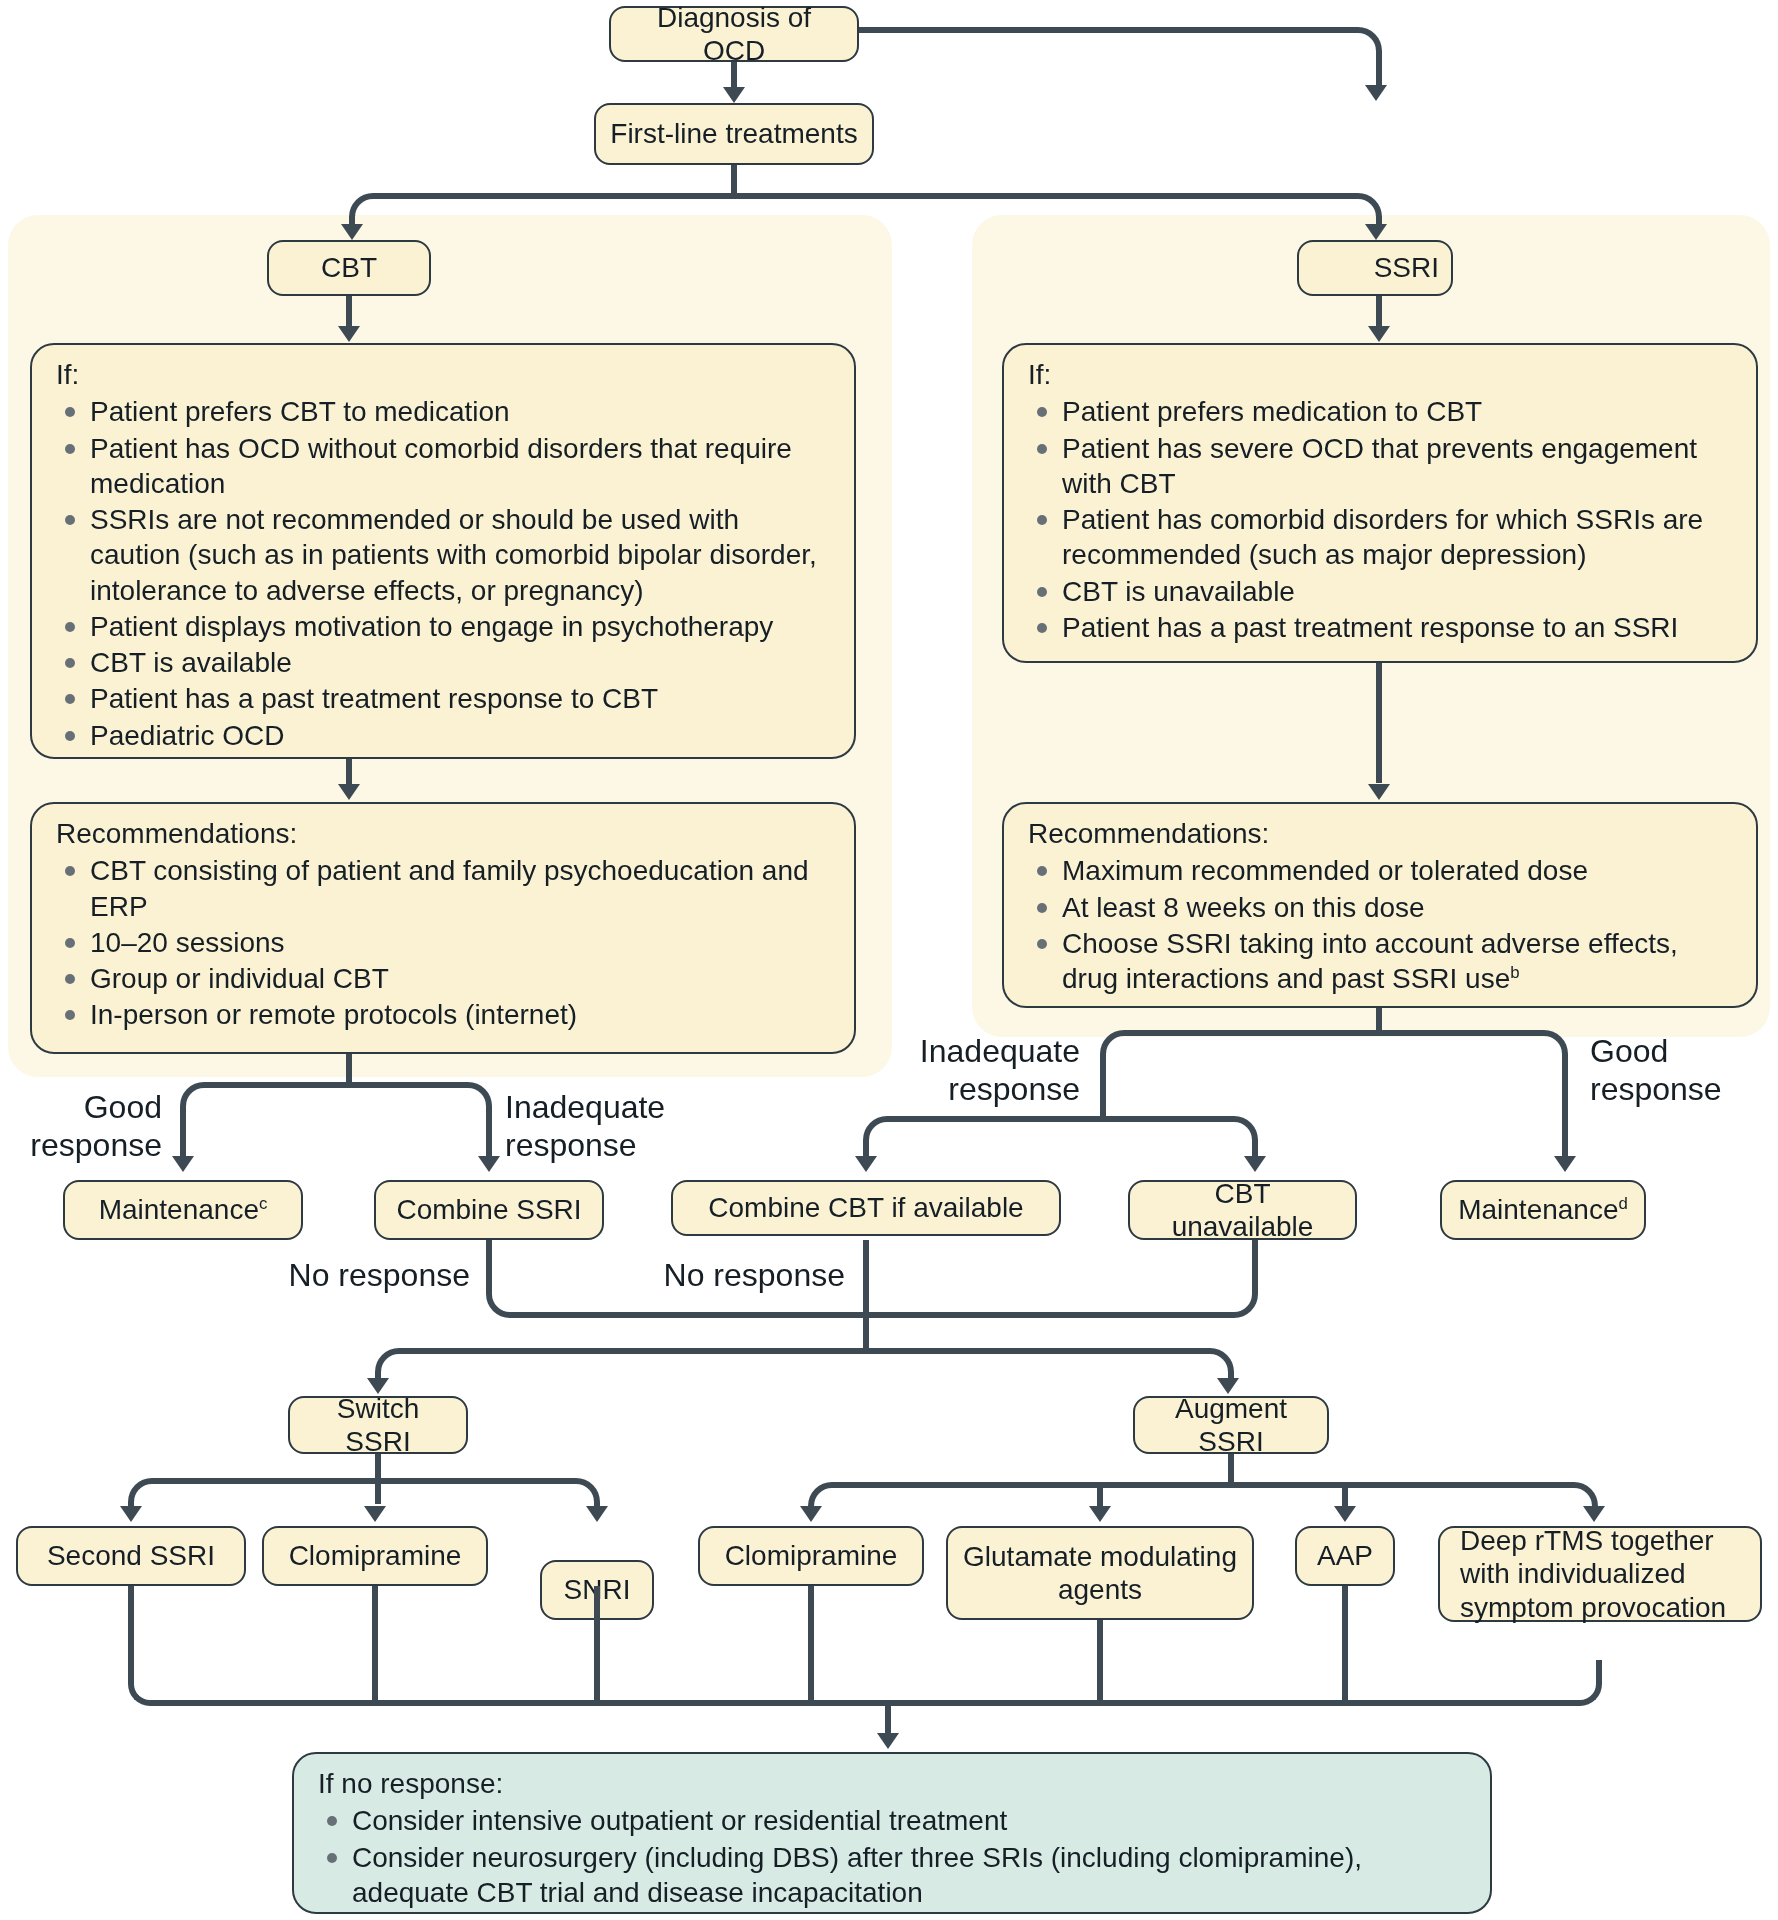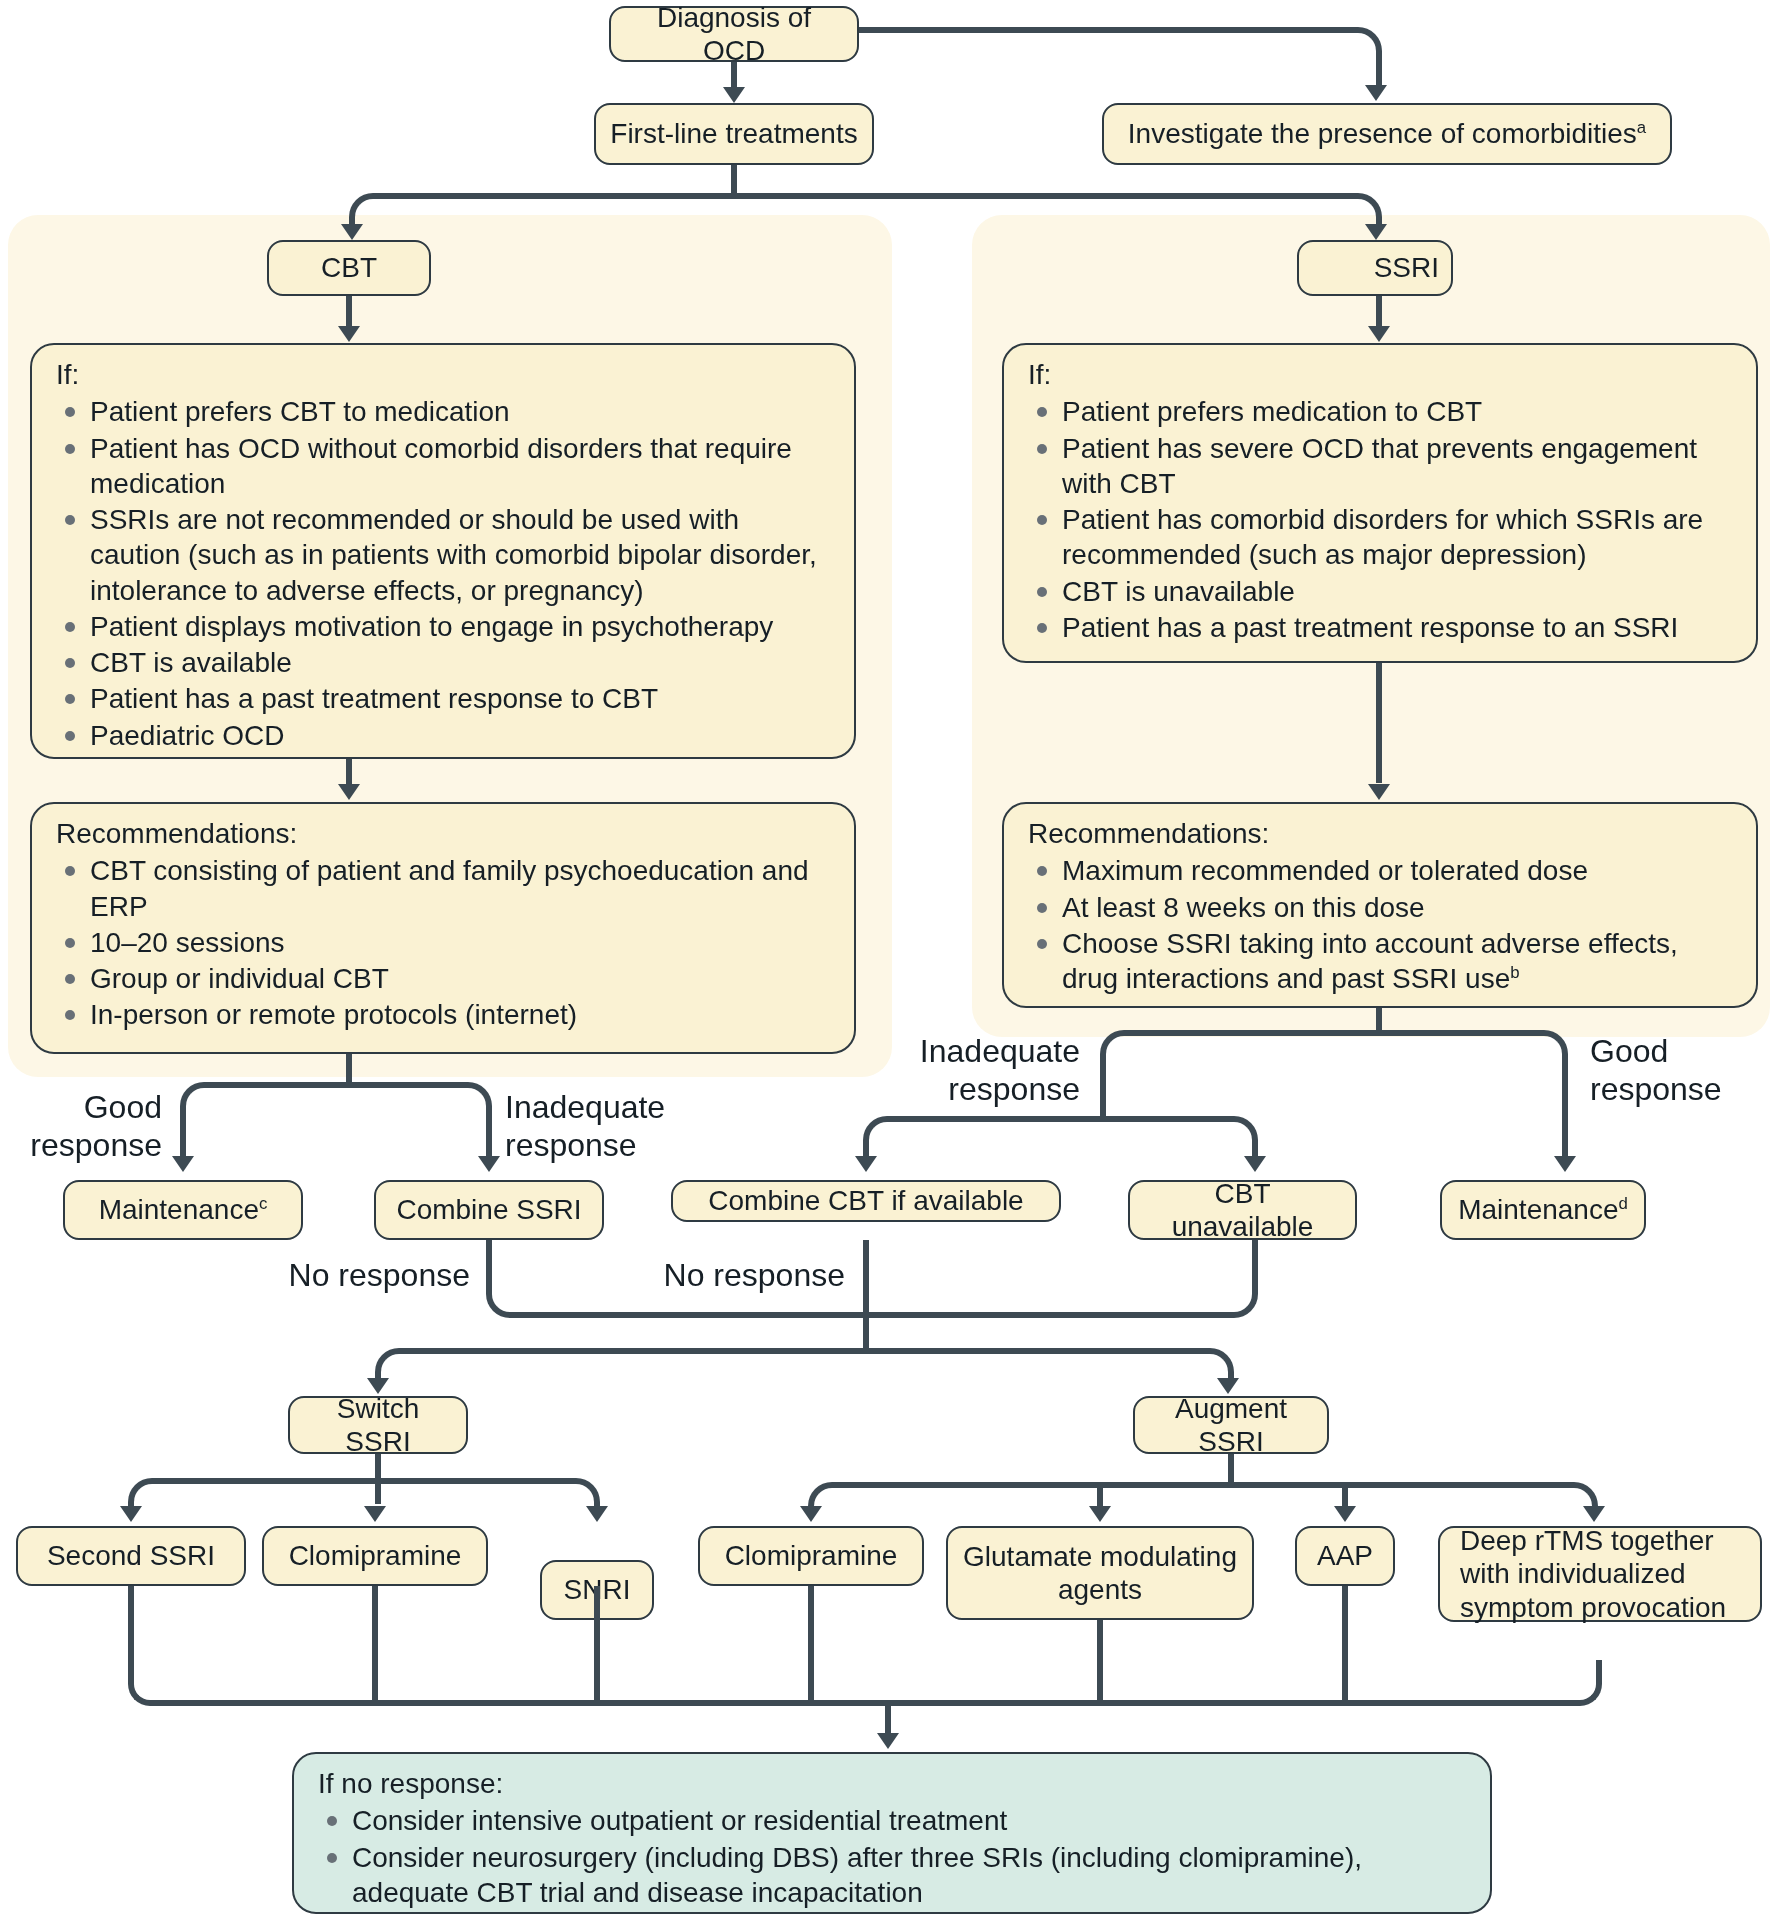--- a/index.html
+++ b/index.html
@@ -36,23 +36,20 @@
 
   <div class="panel" style="left:8px;top:215px;width:884px;height:862px;"></div>
   <div class="panel" style="left:972px;top:215px;width:798px;height:822px;"></div>
 
   <div class="node" style="left:609px;top:6px;width:250px;height:56px;">
     <span>Diagnosis of OCD</span>
   </div>
   <div class="node" style="left:594px;top:103px;width:280px;height:62px;">
     <span>First-line treatments</span>
   </div>
-  <div class="node" style="left:1102px;top:103px;width:570px;height:62px;">
-    <span><span>Investigate the presence of comorbidities</span><sup>a</sup></span>
-  </div>
 
   <div class="line" style="left:731px;top:62px;width:6px;height:28px;"></div>
   <div class="arr" style="left:723px;top:87px;"></div>
   <div class="elbow" style="left:859px;top:27px;width:523px;height:58px;border-top-width:6px;border-right-width:6px;border-top-right-radius:24px;"></div>
   <div class="arr" style="left:1365px;top:85px;"></div>
   <div class="line" style="left:731px;top:165px;width:6px;height:30px;"></div>
   <div class="elbow" style="left:349px;top:193px;width:388px;height:34px;border-top-width:6px;border-left-width:6px;border-top-left-radius:24px;"></div>
   <div class="arr" style="left:341px;top:224px;"></div>
   <div class="elbow" style="left:731px;top:193px;width:651px;height:34px;border-top-width:6px;border-right-width:6px;border-top-right-radius:24px;"></div>
   <div class="arr" style="left:1365px;top:224px;"></div>
@@ -137,21 +134,21 @@
 
   <div class="lbl r" style="left:880px;top:1032px;width:200px;">Inadequate response</div>
   <div class="lbl" style="left:1590px;top:1032px;width:170px;">Good response</div>
 
   <div class="node" style="left:63px;top:1180px;width:240px;height:60px;">
     <span><span>Maintenance</span><sup>c</sup></span>
   </div>
   <div class="node" style="left:374px;top:1180px;width:230px;height:60px;">
     <span>Combine SSRI</span>
   </div>
-  <div class="node" style="left:671px;top:1180px;width:390px;height:42px;">
+  <div class="node" style="left:671px;top:1180px;width:390px;height:56px;">
     <span>Combine CBT if available</span>
   </div>
   <div class="node" style="left:1128px;top:1180px;width:229px;height:60px;">
     <span>CBT unavailable</span>
   </div>
   <div class="node" style="left:1440px;top:1180px;width:206px;height:60px;">
     <span><span>Maintenance</span><sup>d</sup></span>
   </div>
 
   <div class="lbl r" style="left:260px;top:1256px;width:210px;">No response</div>

